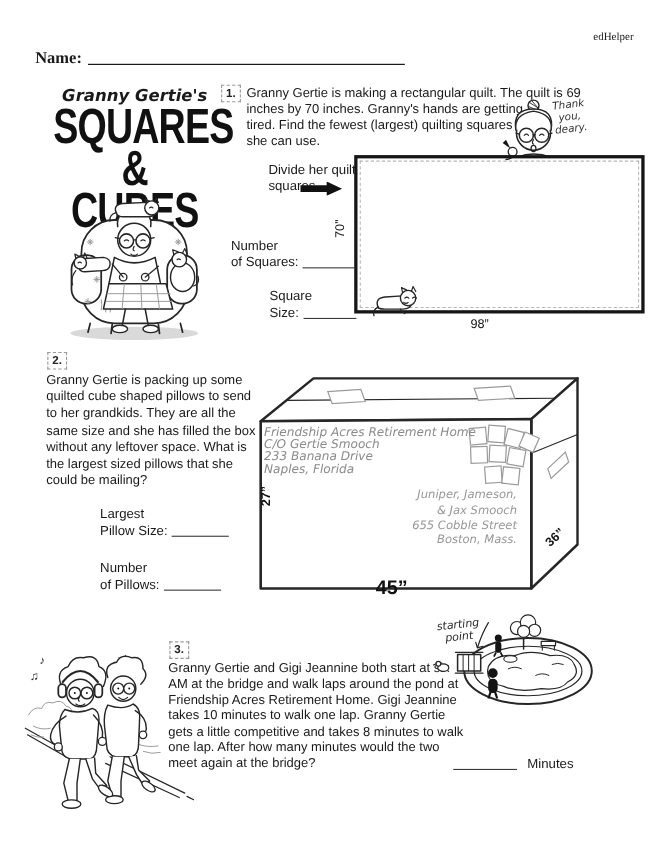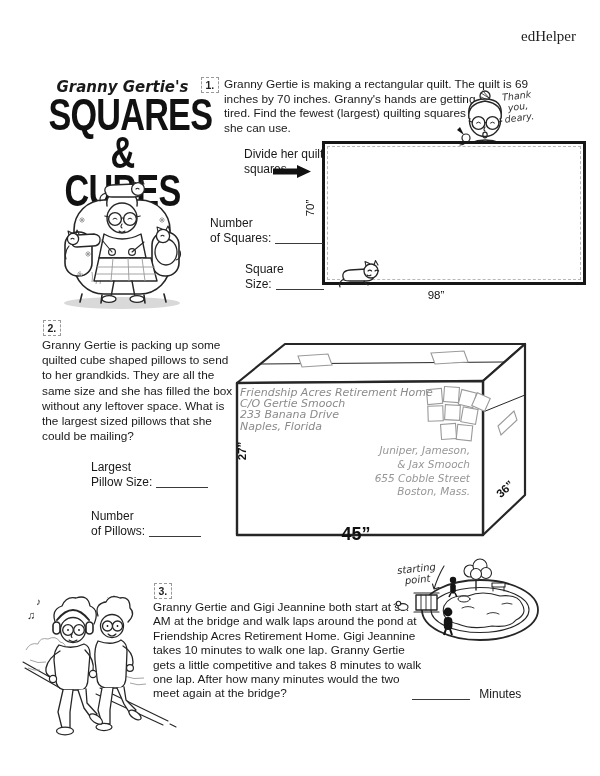--- a/index.html
+++ b/index.html
@@ -1,21 +1,21 @@
 <!DOCTYPE html>
 <html><head>
 <meta charset="utf-8">
 <style>
   html,body{margin:0;padding:0;background:#fff;}
   .page{position:relative;width:600px;height:776px;background:#fff;overflow:hidden;
         font-family:"Liberation Sans",sans-serif;color:#1a1a1a;}
   .abs{position:absolute;}
   .pre{white-space:pre;}
   .hand{font-style:italic;font-family:"DejaVu Sans",sans-serif;}
-  .brand{font-family:"Liberation Serif",serif;font-size:15px;color:#222;text-align:right;}
+  .brand{font-family:"Liberation Serif",serif;font-size:10px;color:#222;text-align:right;}
   .name-label{font-family:"Liberation Serif",serif;font-weight:700;font-size:15px;}
   .name-line{display:inline-block;width:288px;border-bottom:1.6px solid #000;height:14px;vertical-align:-2px;margin-left:6px;}
   .title-script{font-style:italic;font-weight:600;font-size:15px;text-align:center;font-family:"DejaVu Sans",sans-serif;}
   .title-main{font-weight:800;font-size:45px;line-height:38px;text-align:center;letter-spacing:-1px;
               transform:scaleX(0.76);transform-origin:50% 50%;color:#111;}
   .qnum{border:1.5px dashed #999;font-weight:700;font-size:10.5px;padding:1px 3.5px;color:#222;background:#fff;}
   .qtext{font-size:11.8px;color:#191919;}
   .lh1{line-height:14.6px;} .lh2{line-height:15.2px;} .lh3{line-height:14.4px;}
   .label{font-size:12px;line-height:14.6px;color:#191919;}
   .uline{display:inline-block;border-bottom:1.3px solid #3a3a3a;height:11px;vertical-align:-2px;margin-left:4px;}
@@ -33,20 +33,23 @@
   .blackf{fill:#141414;stroke:none;}
   .lt{stroke:#9a9a9a;fill:none;}
   .ltf{stroke:#9a9a9a;fill:#fff;}
 </style>
 </head>
 <body>
 
 <div class="page">
 
   <div class="abs brand" style="right:24px;top:28px;">edHelper</div>
+  <div class="abs" style="left:32px;top:44px;">
+    <span class="name-label">Name:</span><span class="name-line"></span>
+  </div>
 
   <div class="abs title-script" style="left:25px;top:78px;width:195px;">Granny Gertie's</div>
   <div class="abs title-main" style="left:25px;top:96px;width:195px;">SQUARES</div>
   <div class="abs title-main" style="left:25px;top:134px;width:195px;">&amp; CUBES</div>
 
   <div class="abs" style="left:52px;top:172px;">
     <svg width="145" height="140" viewBox="0 0 145 140">
       <ellipse cx="70" cy="131" rx="58" ry="6" fill="#d9d9d9" stroke="none"></ellipse>
       <rect x="22" y="28" width="96" height="94" rx="30" class="inkf" stroke-width="1.6"></rect>
       <rect x="13" y="60" width="27" height="44" rx="13" class="inkf" stroke-width="1.6"></rect>

